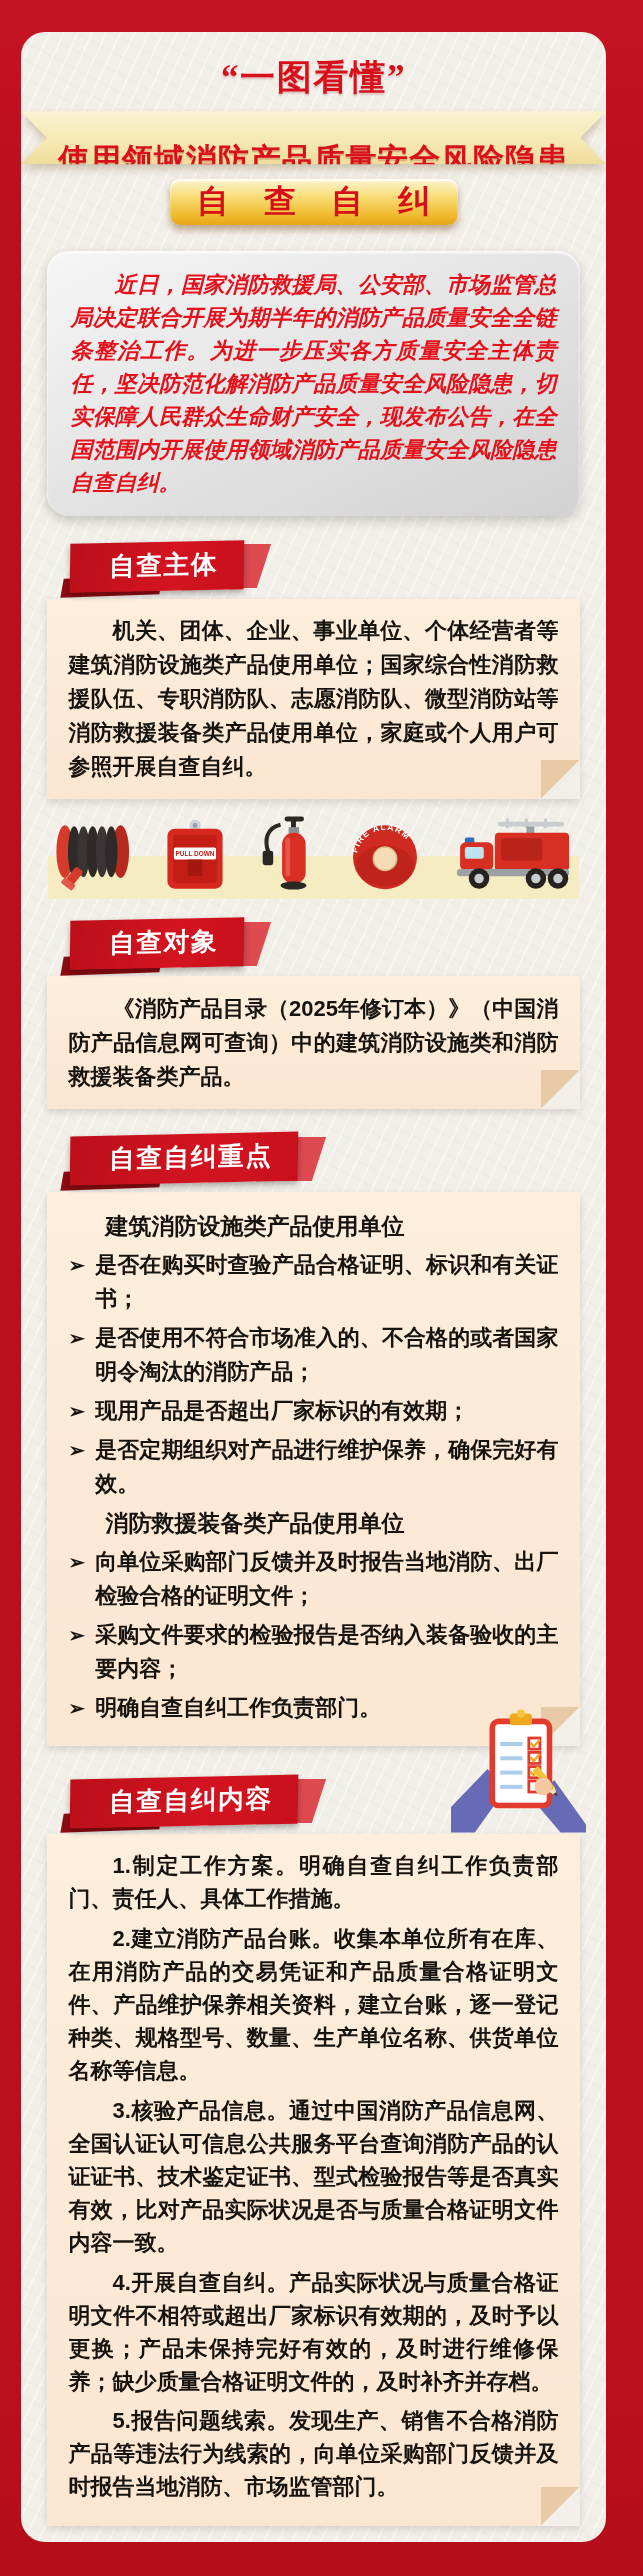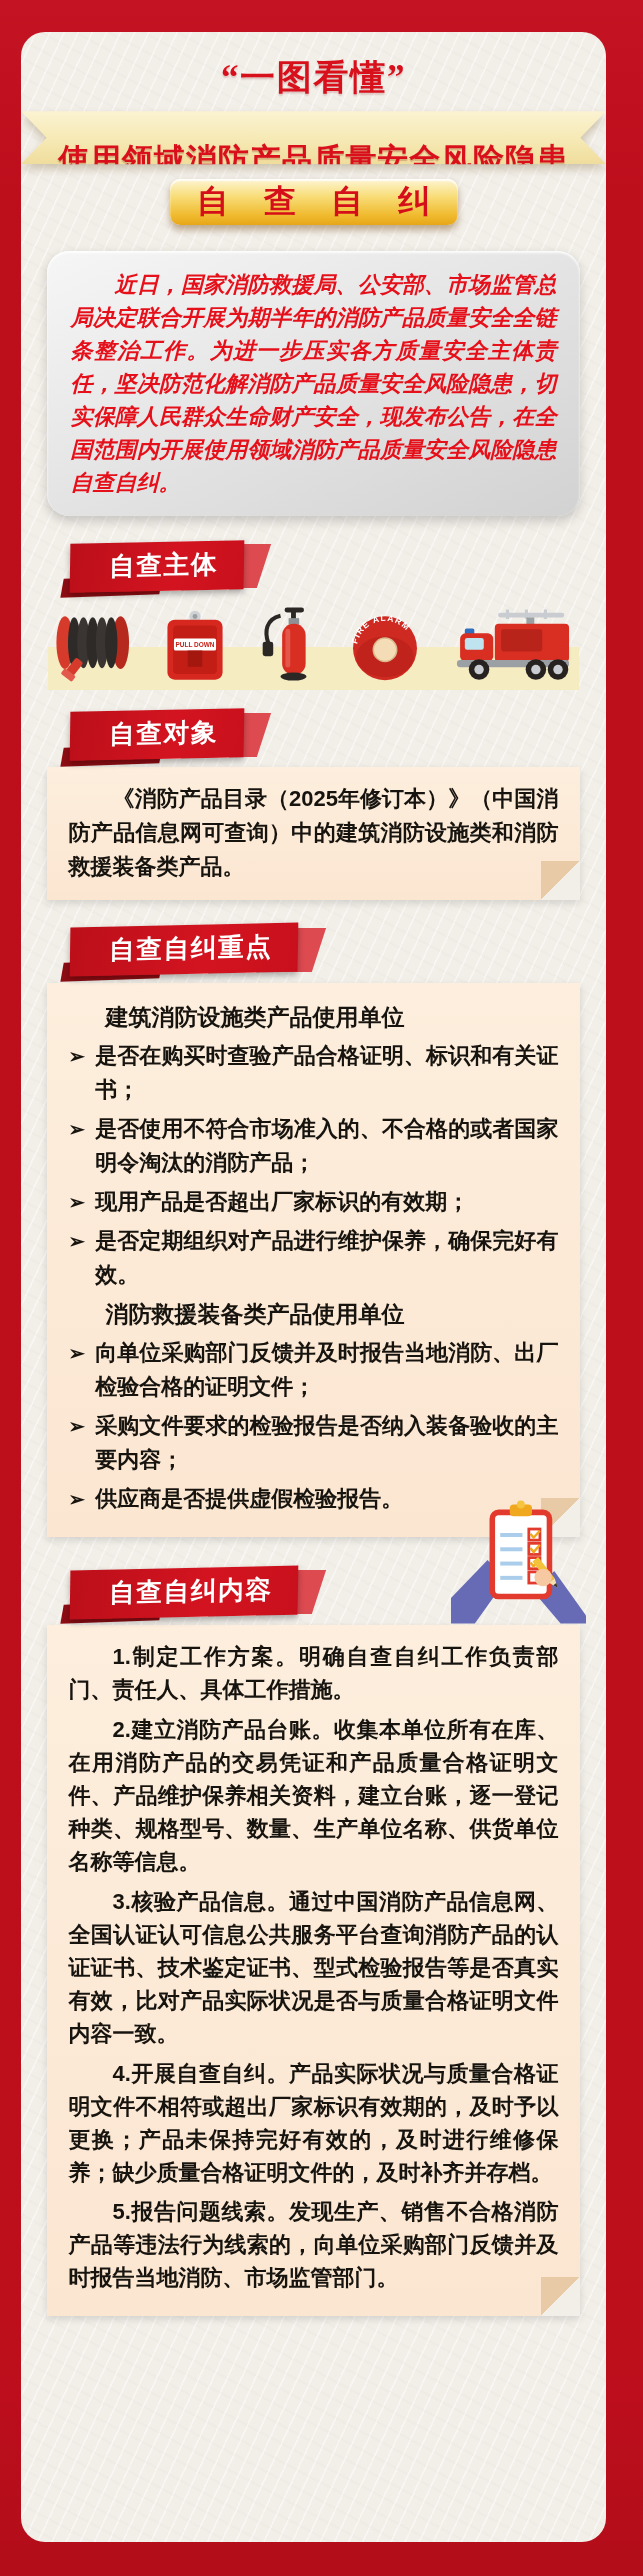--- a/index.html
+++ b/index.html
@@ -112,20 +112,23 @@
     <span>自 查 自 纠</span>
   </div>
 
   <div class="intro">
     <p>近日，国家消防救援局、公安部、市场监管总局决定联合开展为期半年的消防产品质量安全全链条整治工作。为进一步压实各方质量安全主体责任，坚决防范化解消防产品质量安全风险隐患，切实保障人民群众生命财产安全，现发布公告，在全国范围内开展使用领域消防产品质量安全风险隐患自查自纠。</p>
   </div>
 
   
   <div class="ribbon mt30">
     <span class="ribbon-text">自查主体</span>
+  </div>
+  <div class="doc-box">
+    <p class="indent">机关、团体、企业、事业单位、个体经营者等建筑消防设施类产品使用单位；国家综合性消防救援队伍、专职消防队、志愿消防队、微型消防站等消防救援装备类产品使用单位，家庭或个人用户可参照开展自查自纠。</p>
   </div>
 
   
   <div class="equip">
     <div class="band"></div>
     <div class="row">
       <svg width="85" height="73" viewBox="0 0 110 90">
         <ellipse cx="18" cy="40" rx="11" ry="34" fill="#d63a2a"></ellipse>
         <ellipse cx="90" cy="40" rx="11" ry="34" fill="#b52a1d"></ellipse>
         <ellipse cx="30" cy="40" rx="8" ry="33" fill="#2e2a28"></ellipse>
@@ -225,21 +228,21 @@
     <div class="bl">
       <span class="mk">➢</span>
       <span class="bt">向单位采购部门反馈并及时报告当地消防、出厂检验合格的证明文件；</span>
     </div>
     <div class="bl">
       <span class="mk">➢</span>
       <span class="bt">采购文件要求的检验报告是否纳入装备验收的主要内容；</span>
     </div>
     <div class="bl">
       <span class="mk">➢</span>
-      <span class="bt">供应商是否提供虚假检验报告。</span>
+      <span class="bt">明确自查自纠工作负责部门。</span>
     </div>
   </div>
 
   
   <div class="content-sec">
     <svg class="clipboard" viewBox="0 0 170 160">
       <polygon points="0,128 46,80 70,104 30,160 0,160" fill="#676bb6"></polygon>
       <polygon points="170,150 130,94 104,120 138,160 170,160" fill="#676bb6"></polygon>
       <circle cx="62" cy="100" r="11" fill="#f7c9a2"></circle>
       <rect x="52" y="20" width="72" height="106" rx="8" fill="#fff" stroke="#e23b2e" stroke-width="7"></rect>

